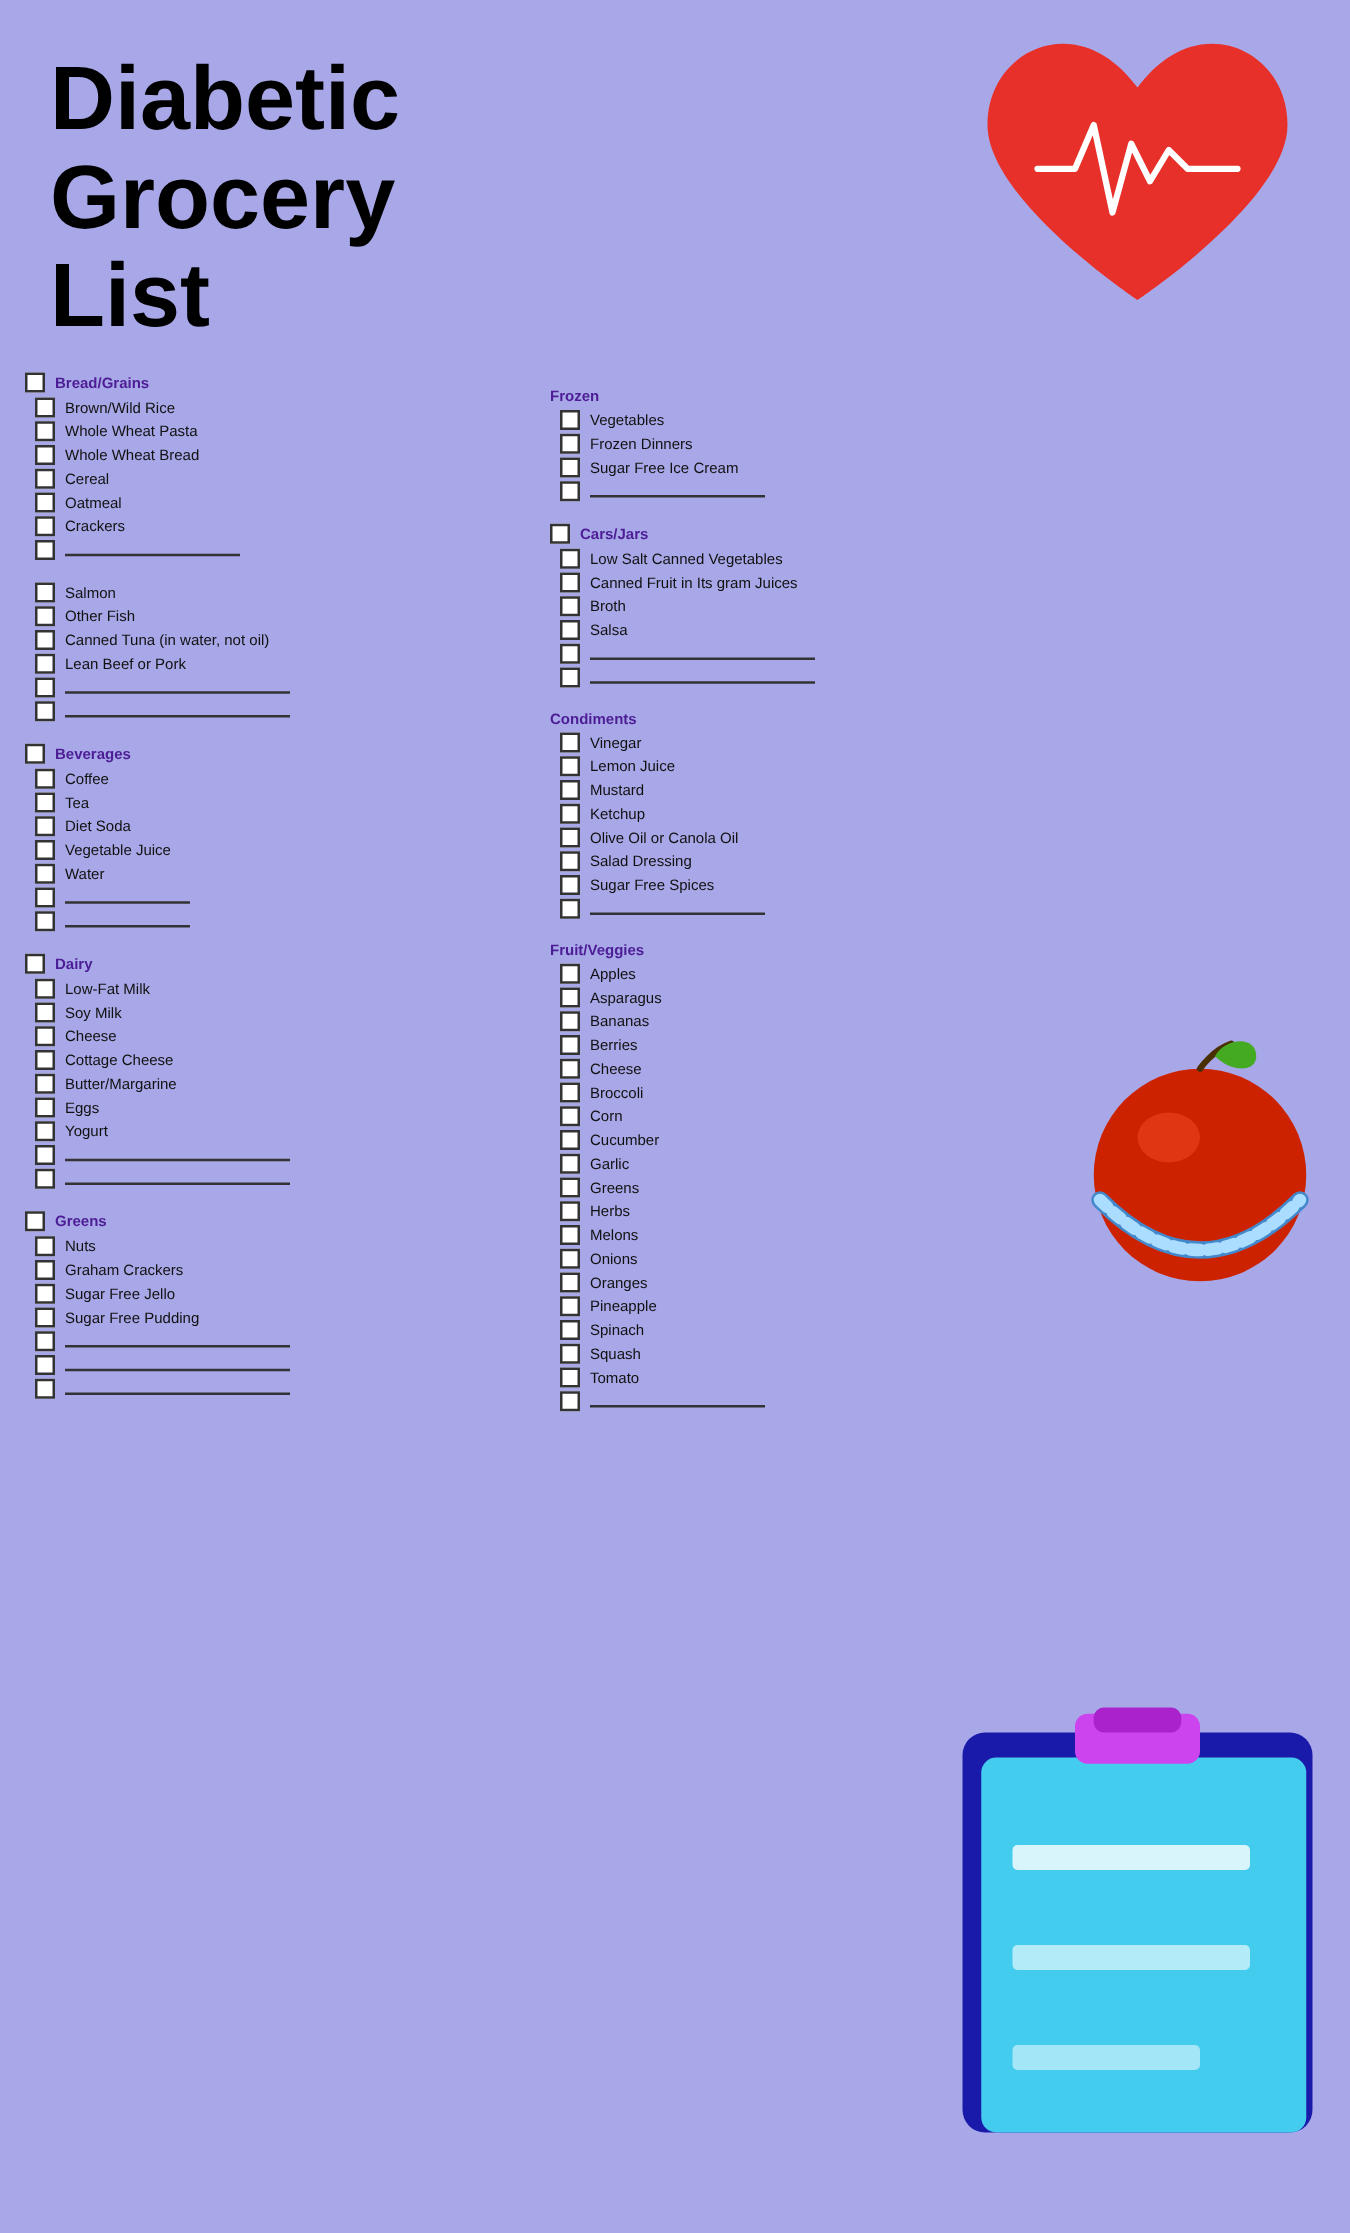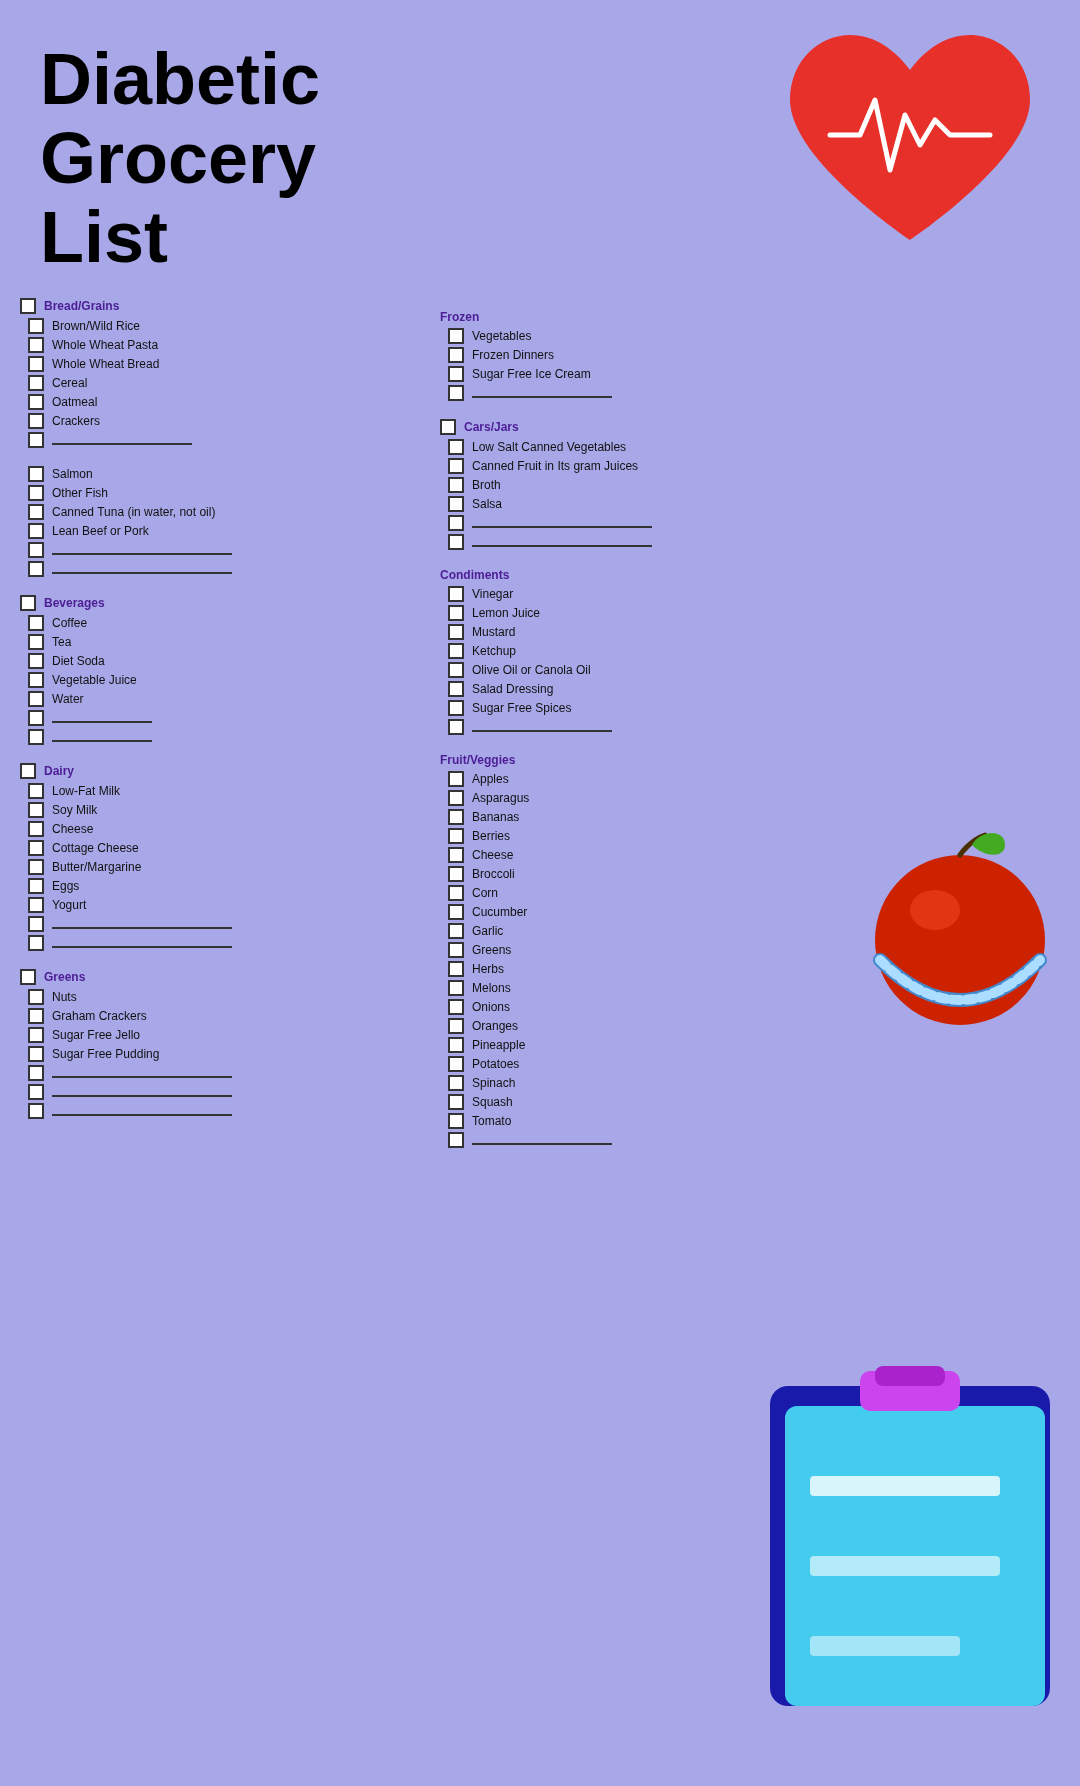--- a/index.html
+++ b/index.html
@@ -539,24 +539,20 @@
       <div class="item">
           <span class="checkbox"></span>
           <span class="item-text">Oranges</span>
         </div>
       <div class="item">
           <span class="checkbox"></span>
           <span class="item-text">Pineapple</span>
         </div>
       <div class="item">
           <span class="checkbox"></span>
-          <span class="item-text">Potatoes</span>
-        </div>
-      <div class="item">
-          <span class="checkbox"></span>
           <span class="item-text">Spinach</span>
         </div>
       <div class="item">
           <span class="checkbox"></span>
           <span class="item-text">Squash</span>
         </div>
       <div class="item">
           <span class="checkbox"></span>
           <span class="item-text">Tomato</span>
         </div>

